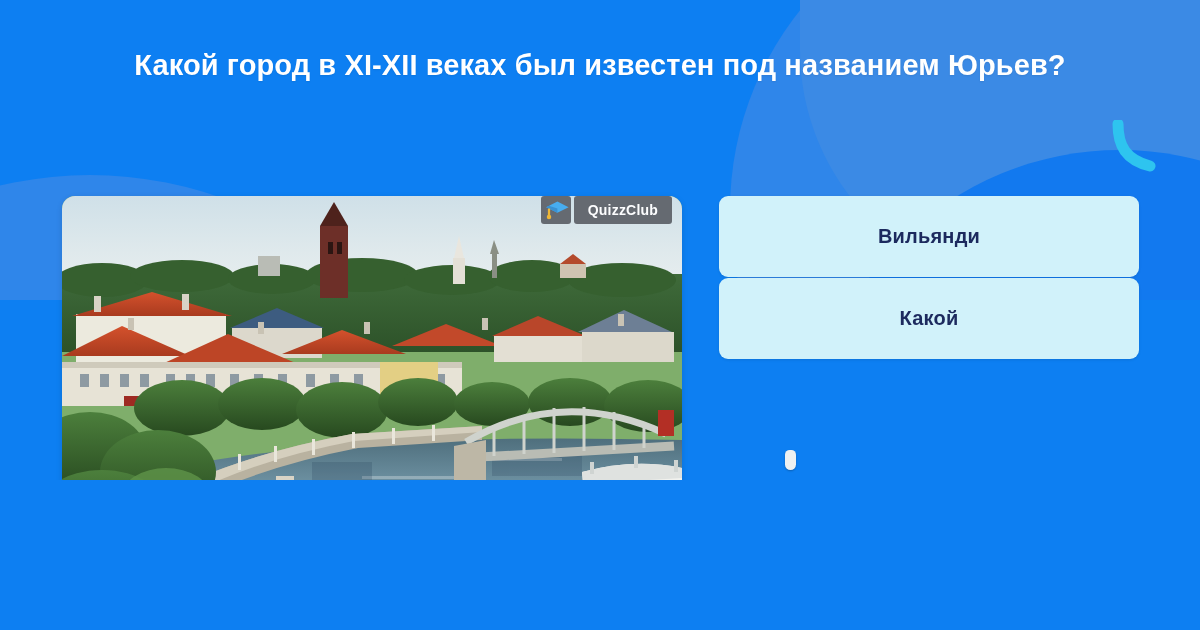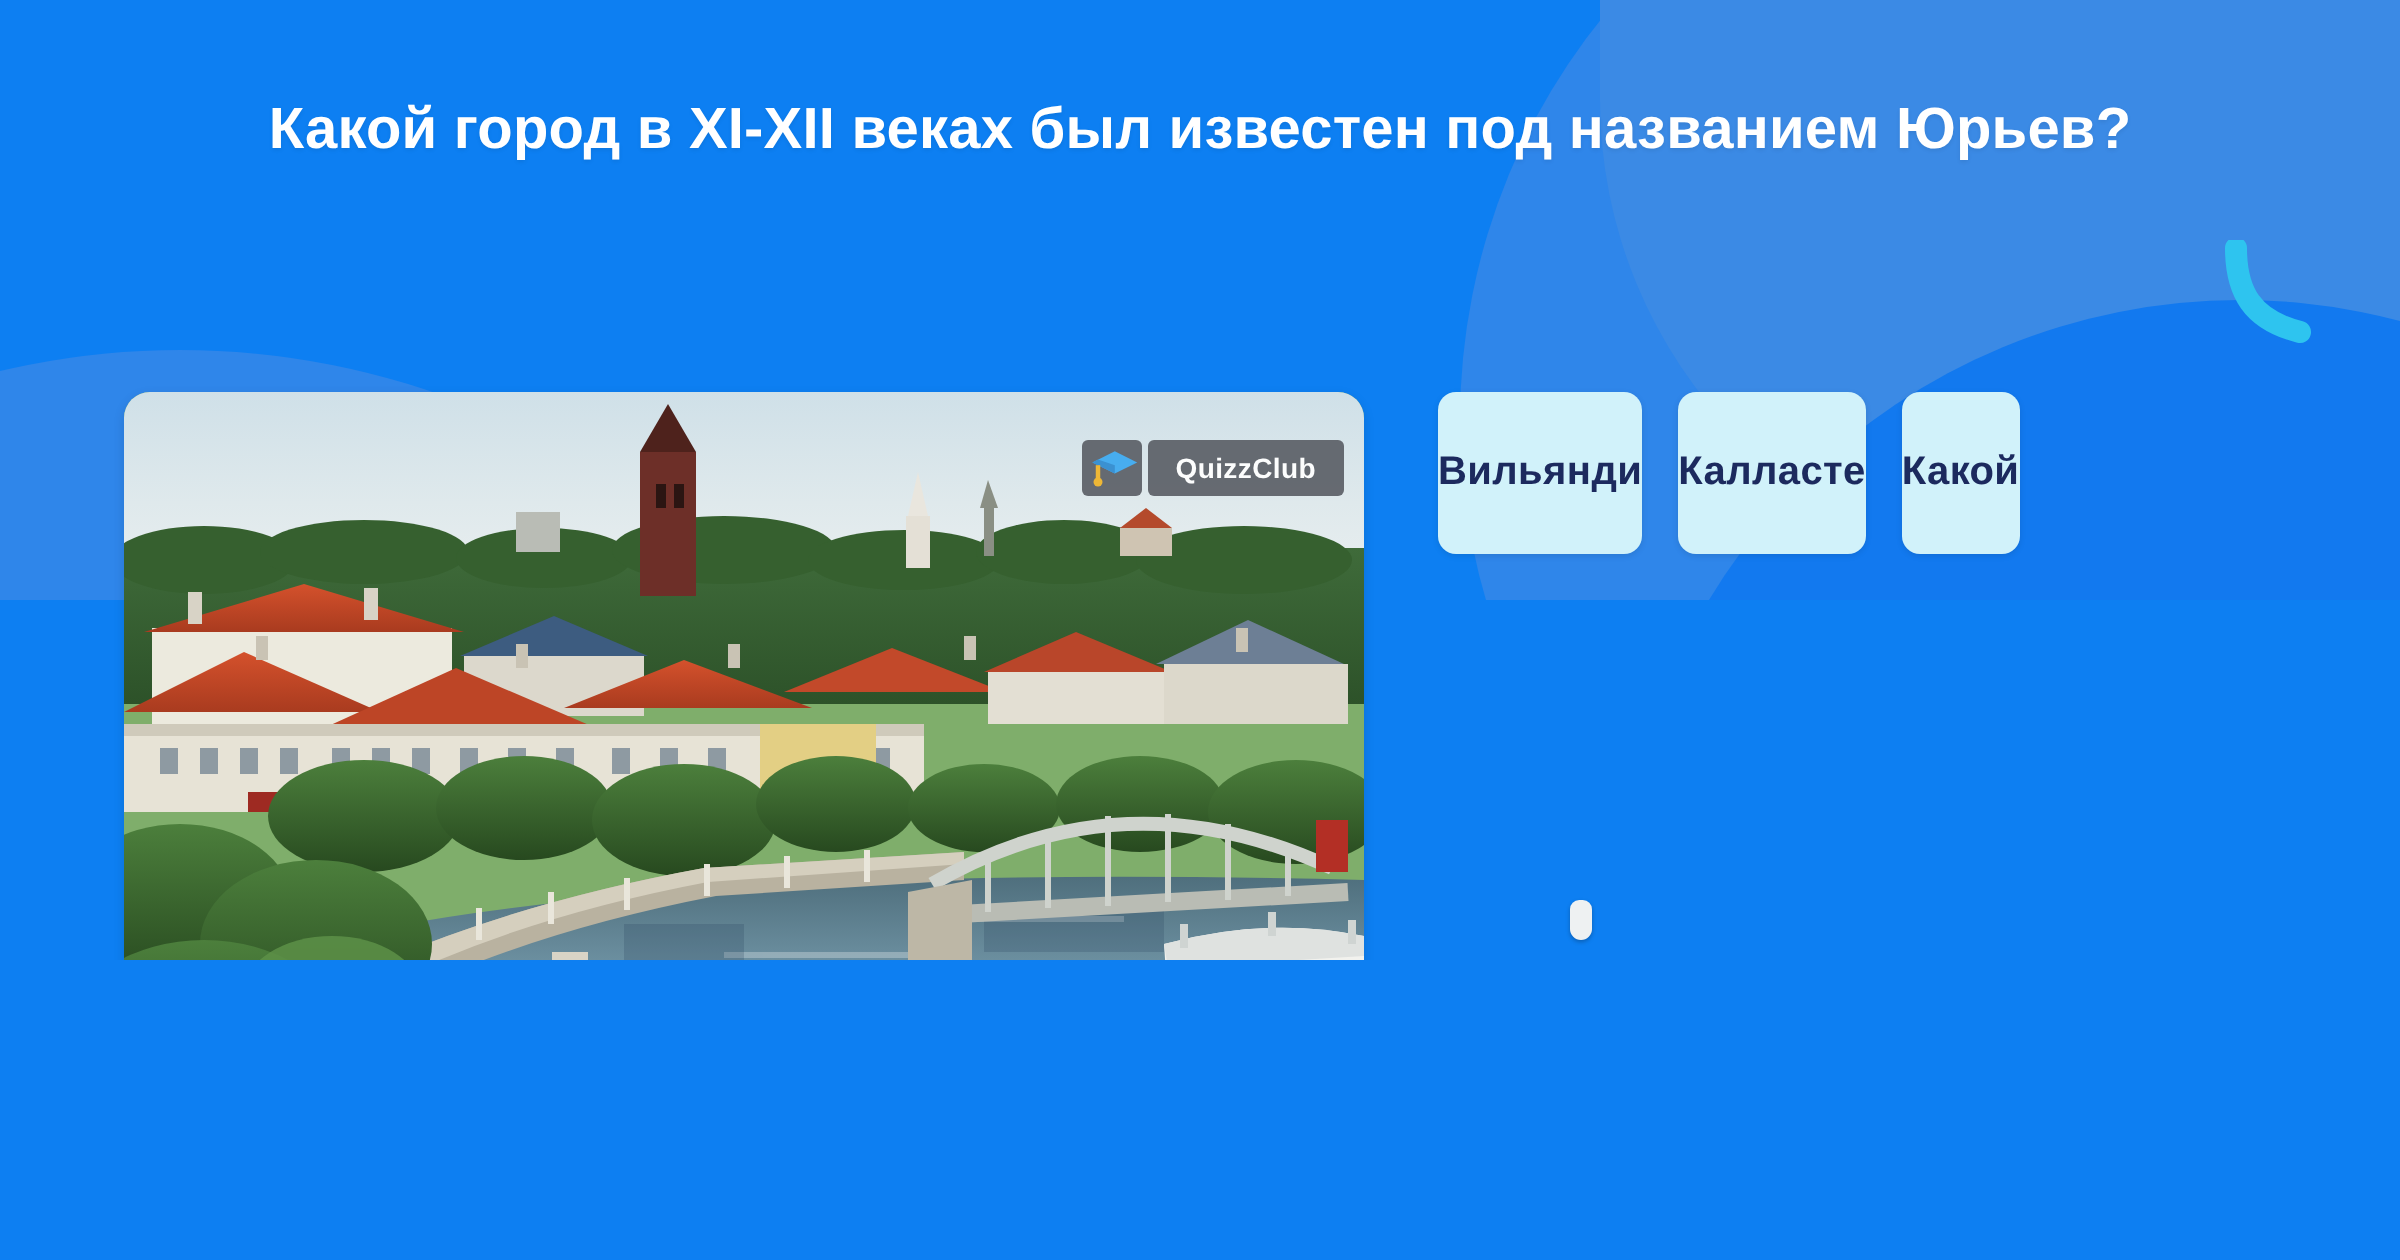--- a/index.html
+++ b/index.html
@@ -115,21 +115,21 @@
   .photo svg {
     display: block;
     width: 100%;
     height: 100%;
   }
 
   
   .watermark {
     position: absolute;
     right: 10px;
-    top: 24px;
+    top: 0;
     display: flex;
     align-items: stretch;
     height: 28px;
     gap: 3px;
     opacity: 0.93;
   }
   .wm-icon {
     width: 30px;
     background: #5d6168;
     border-radius: 3px;
@@ -161,22 +161,22 @@
     transform: rotate(-2deg);
   }
 
   
   .answers {
     position: absolute;
     left: 719px;
     top: 196px;
     width: 420px;
     display: flex;
-    flex-direction: row;
-    gap: 18px;
+    flex-direction: column;
+    gap: 1px;
   }
   .answer {
     height: 81px;
     background: #d1f2fa;
     border-radius: 9px;
     display: flex;
     align-items: center;
     justify-content: center;
     color: #1c2a5e;
     font-size: 20px;
@@ -424,19 +424,18 @@
         </svg>
       </div>
       <div class="wm-text">QuizzClub</div>
     </div>
 
     <div class="photo-credit">Tartu City</div>
   </div>
 
   <div class="answers">
     <div class="answer">Вильянди</div>
-    <div class="answer">Калласте</div>
     <div class="answer">Какой</div>
   </div>
 
   <div class="pointer-handle"></div>
 
 </div>
 
 </body></html>

